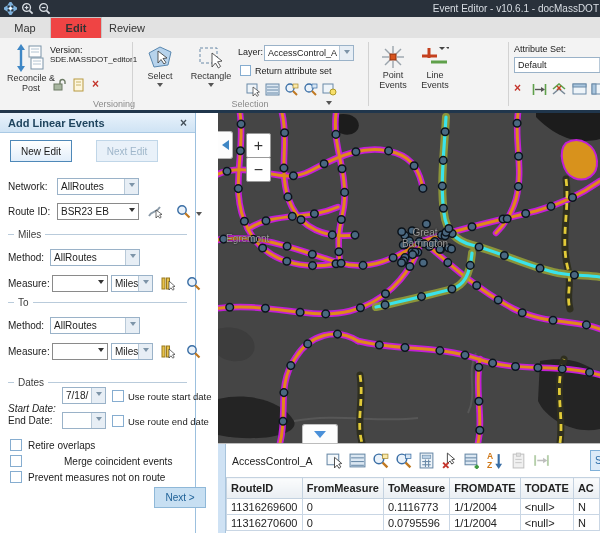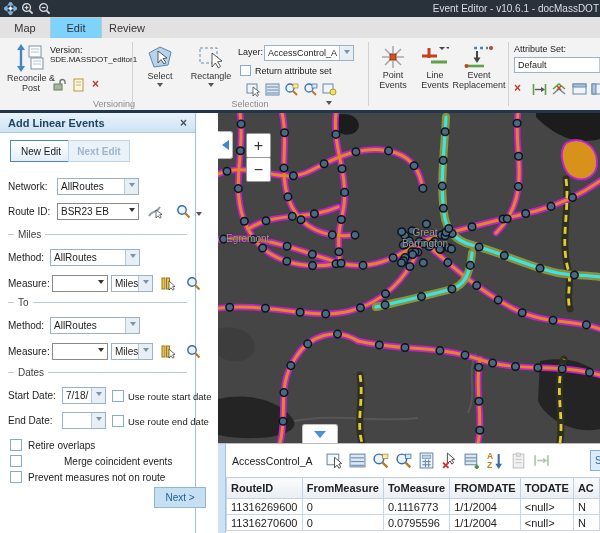--- a/index.html
+++ b/index.html
@@ -7,21 +7,21 @@
        font-family:"Liberation Sans","DejaVu Sans",sans-serif;font-size:10px;color:#222;
        -webkit-font-smoothing:antialiased;}
   .abs{position:absolute;}
   
   .titlebar{left:0;top:0;width:600px;height:17px;background:#29313b;display:flex;align-items:center;}
   .titlebar .ticon{margin-left:4px;width:13px;height:13px;flex:0 0 auto;}
   .titlebar .title{margin-left:auto;color:#d9dee4;font-size:10px;white-space:nowrap;padding-right:1px;}
   
   .tabbar{left:0;top:17px;width:600px;height:21px;background:#e2e2e2;display:flex;align-items:stretch;padding-left:0;box-sizing:border-box;}
   .tab{width:50px;display:flex;align-items:center;justify-content:center;font-size:11px;color:#333;cursor:default;}
-  .tab.active{background:#7dd3fc;border:1px solid #c6c6c6;border-bottom:none;}
+  .tab.active{background:#ef4444;border:1px solid #c6c6c6;border-bottom:none;font-weight:bold;}
   
   .ribbon{left:0;top:38px;width:600px;height:72px;background:#f3f3f3;}
   .rdiv{position:absolute;top:4px;bottom:4px;width:1px;background:#d2d2d2;}
   .glabel{position:absolute;bottom:1px;width:100%;text-align:center;font-size:9px;color:#8a8a8a;}
   .bigbtn{position:absolute;display:flex;flex-direction:column;align-items:center;font-size:9px;color:#333;text-align:center;line-height:10px;}
   .tri{display:inline-block;width:0;height:0;border:3px solid transparent;border-top:4px solid #555;margin-top:2px;}
   .dd{position:absolute;background:#fff;border:1px solid #9ab2c8;display:flex;align-items:center;box-sizing:border-box;height:16px;}
   .dd .val{flex:1;padding-left:3px;white-space:nowrap;overflow:hidden;font-size:9px;}
   .dd .btn{width:13px;align-self:stretch;background:#e7eef5;border-left:1px solid #b8c9d8;display:flex;align-items:center;justify-content:center;}
   .dd .btn.flat{background:#fff;border-left:none;}
@@ -213,32 +213,20 @@
     <svg width="28" height="26" viewBox="0 0 28 26">
       <line x1="8" y1="4" x2="8" y2="14" stroke="#c4401e" stroke-width="3"></line>
       <line x1="1" y1="12" x2="16" y2="12" stroke="#c4401e" stroke-width="3"></line>
       <line x1="10" y1="18" x2="26" y2="18" stroke="#5fa04a" stroke-width="3"></line>
       <path d="M18,3 l3,3 l3,-3 z" fill="#444"></path>
         <path d="M25,3 l2,2 l2,-2 z" fill="#444"></path>
     </svg>
     <span>Line</span>
     <span>Events</span>
   </div>
-  <div class="bigbtn" style="left:450px;top:6px;width:58px;">
-    <svg width="30" height="26" viewBox="0 0 30 26">
-      <line x1="10" y1="4" x2="24" y2="4" stroke="#3f87c5" stroke-width="2.6" stroke-dasharray="3 3"></line>
-      <circle cx="27" cy="4" r="2" fill="#c4401e"></circle>
-      <line x1="13" y1="7" x2="13" y2="15" stroke="#444" stroke-width="2"></line>
-      <path d="M13,19 L9.5,13.5 L16.5,13.5 Z" fill="#444"></path>
-      <line x1="4" y1="22" x2="20" y2="22" stroke="#5fa04a" stroke-width="2.6"></line>
-      <circle cx="2.5" cy="22" r="2" fill="#c4401e"></circle>
-    </svg>
-    <span>Event</span>
-    <span>Replacement</span>
-  </div>
   <div class="rdiv" style="left:508px;"></div>
 
   <div class="plabel" style="left:514px;top:6px;font-size:9px;">Attribute Set:</div>
   <div class="dd" style="left:514px;top:19px;width:100px;">
     <span class="val">Default</span>
     <span class="btn"></span>
   </div>
   <div class="abs redx" style="left:514px;top:44px;">×</div>
   <svg class="abs" style="left:532px;top:45px;" width="15" height="13" viewBox="0 0 15 13">
     <line x1="1.5" y1="1" x2="1.5" y2="12" stroke="#5fa04a" stroke-width="1.6"></line>
@@ -264,21 +252,21 @@
 
 <div class="abs navyline"></div>
 
 <div class="abs panel">
   <div class="phead">
     <span class="t">Add Linear Events</span>
     <span class="x">×</span>
   </div>
 
   <div class="pbtn primary" style="left:10px;top:27px;width:62px;">New Edit</div>
-  <div class="pbtn disabled" style="left:68px;top:27px;width:62px;font-weight:bold;">Next Edit</div>
+  <div class="pbtn disabled" style="left:96px;top:27px;width:62px;">Next Edit</div>
 
   <div class="plabel" style="left:8px;top:68px;">Network:</div>
   <div class="dd" style="left:57px;top:65px;width:82px;height:17px;">
     <span class="val" style="font-size:10px;">AllRoutes</span>
     <span class="btn">
         <span class="tri"></span>
       </span>
   </div>
 
   <div class="plabel" style="left:8px;top:93px;">Route ID:</div>
@@ -357,24 +345,24 @@
   <svg class="minicon" style="left:161px;top:231px;" viewBox="0 0 15 15">
     <rect x="1" y="2" width="3" height="11" fill="#e8c24a" stroke="#9a7a1e"></rect>
     <rect x="5.5" y="2" width="3" height="11" fill="#e8c24a" stroke="#9a7a1e"></rect>
     <path d="M8,5 L8,14 L10,11.8 L11.8,14.2 L13.2,13.2 L11.6,10.8 L14,10.4 Z" fill="#fff" stroke="#333" stroke-width="0.7"></path>
   </svg>
   <svg class="minicon" style="left:186px;top:231px;" viewBox="0 0 15 15">
     <circle cx="6" cy="6" r="4.2" fill="#eaf2fa" stroke="#3a6ea5" stroke-width="1.4"></circle>
     <line x1="9.2" y1="9.2" x2="13.5" y2="13.5" stroke="#c07820" stroke-width="2.2"></line>
   </svg>
 
-  <div class="fsline" style="top:259px;">
+  <div class="fsline" style="top:269px;">
     <span class="fsleg">Dates</span>
   </div>
-  <div class="plabel" style="left:8px;top:277px;">Start Date:</div>
+  <div class="plabel" style="left:8px;top:290px;font-style:italic;">Start Date:</div>
   <div class="dd" style="left:62px;top:274px;width:44px;height:17px;">
     <span class="val" style="font-size:10px;">7/18/</span>
     <span class="btn">
         <span class="tri"></span>
       </span>
   </div>
   <span class="cb abs" style="left:112px;top:277px;width:12px;height:12px;"></span>
   <div class="plabel" style="left:128px;top:278px;font-size:9.5px;">Use route start date</div>
   <div class="plabel" style="left:8px;top:302px;">End Date:</div>
   <div class="dd" style="left:62px;top:299px;width:44px;height:17px;">

